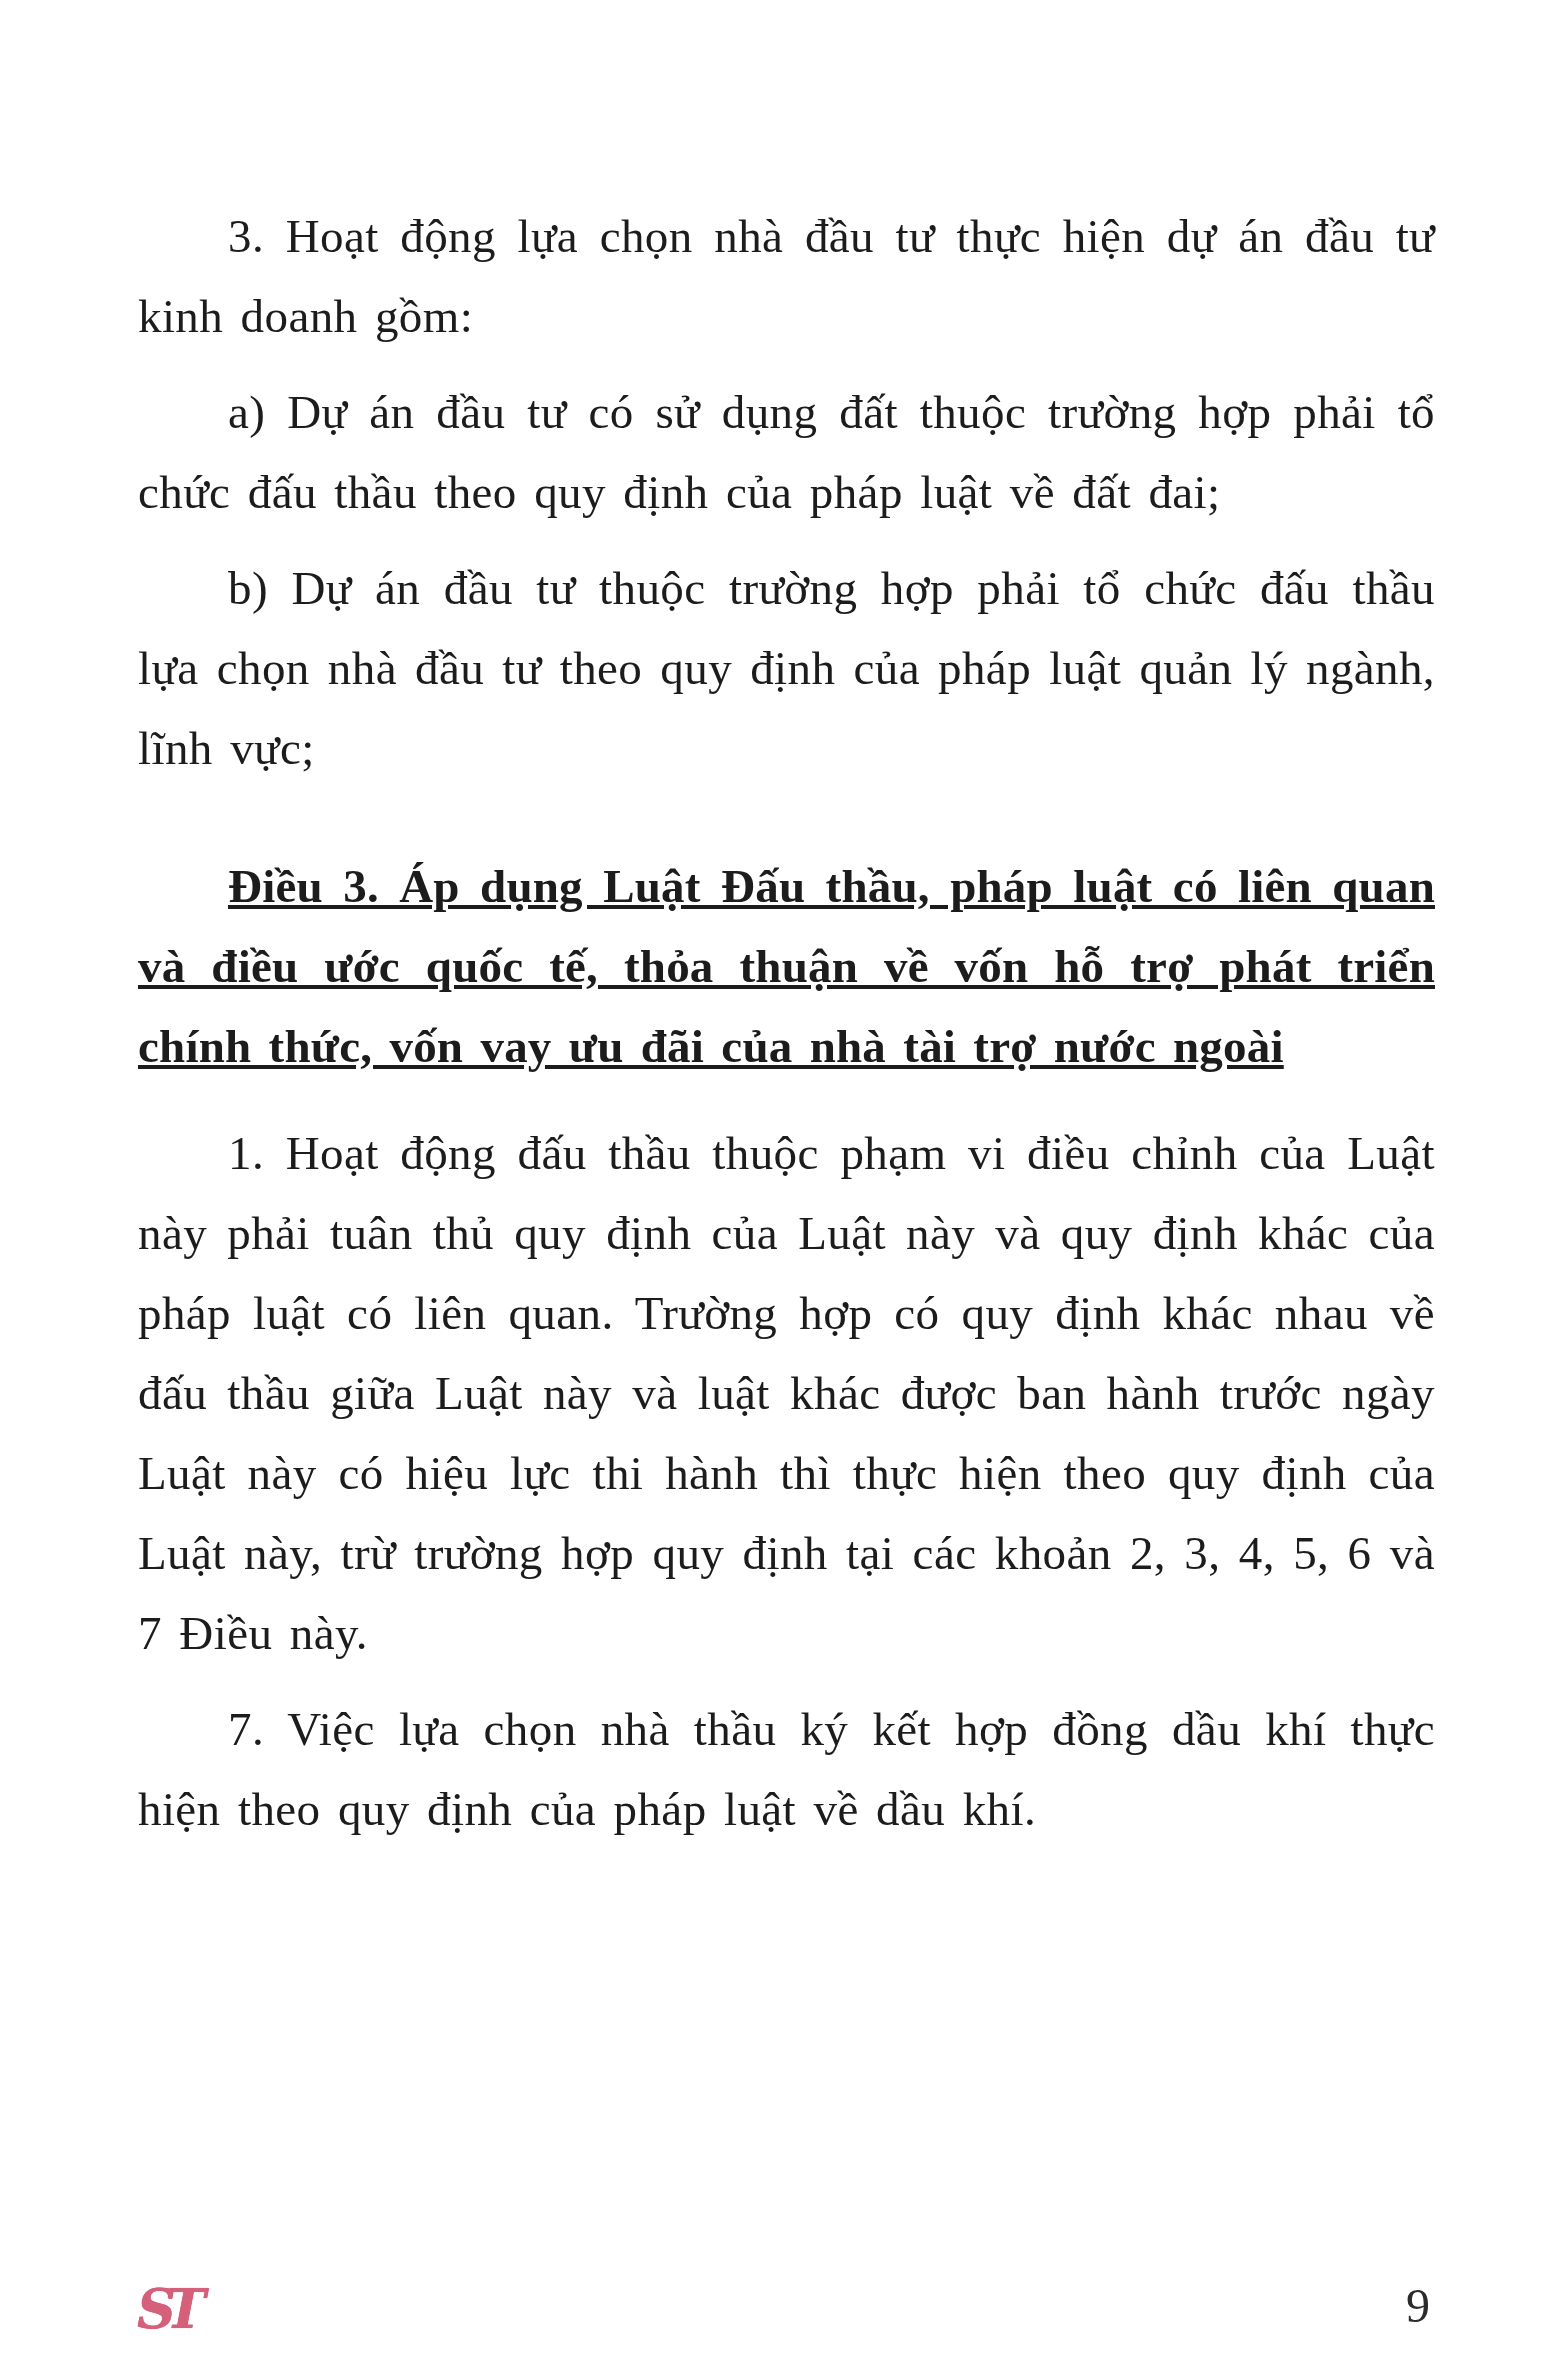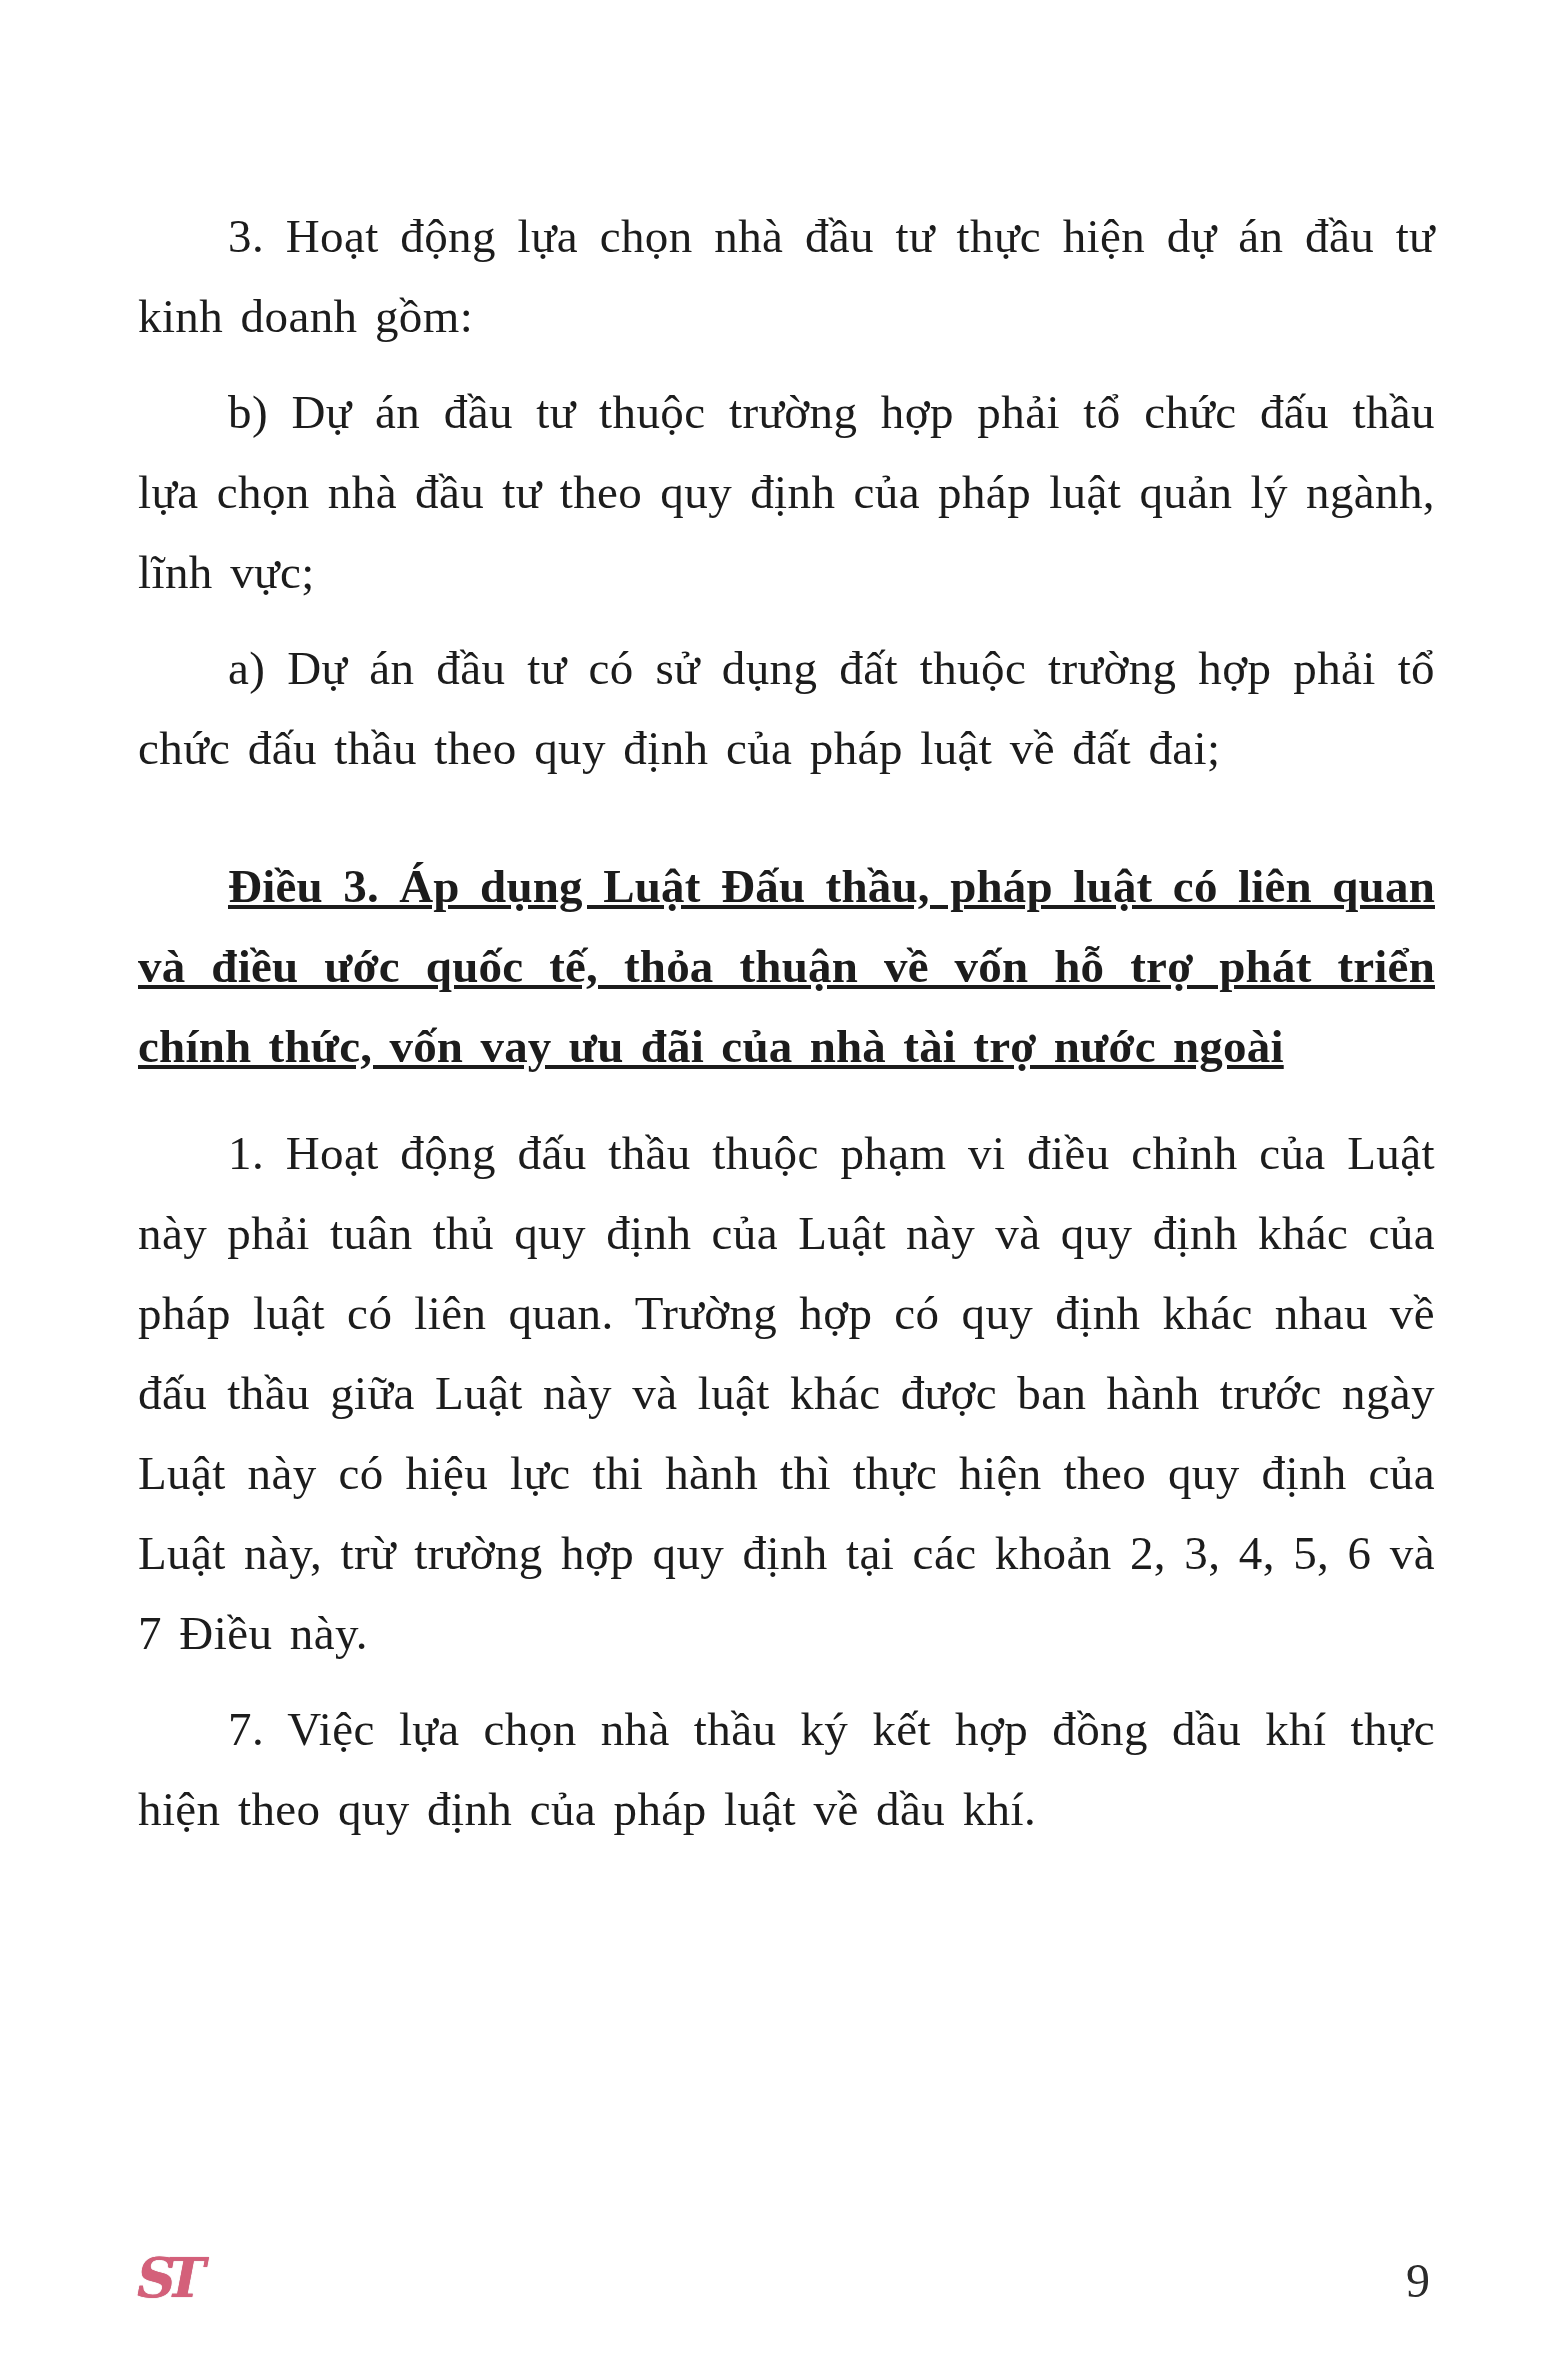--- a/index.html
+++ b/index.html
@@ -45,24 +45,23 @@
     margin-top: 42px;
     margin-bottom: 10.5px;
     letter-spacing: 0.2px;
     text-decoration: underline;
   }
 
   .footer {
     position: absolute;
     left: 113px;
     right: 124px;
-    bottom: 64px;
+    bottom: 33px;
     display: flex;
     justify-content: space-between;
-    align-items: flex-end;
   }
 
   .logo {
     font-family: "DejaVu Serif", serif;
     font-style: italic;
     font-weight: bold;
     font-size: 54px;
     line-height: 54px;
     color: #d4607a;
     text-shadow: 0 0 0.8px #b14b63;
@@ -78,23 +77,23 @@
   }
 </style>
 </head>
 <body>
 
 <div class="page">
 
   <div class="content">
     <p class="para">3. Hoạt động lựa chọn nhà đầu tư thực hiện dự án đầu tư kinh doanh gồm:</p>
 
+    <p class="para">a) Dự án đầu tư có sử dụng đất thuộc trường hợp phải tổ chức đấu thầu theo quy định của pháp luật về đất đai;</p>
+
     <p class="para">b) Dự án đầu tư thuộc trường hợp phải tổ chức đấu thầu lựa chọn nhà đầu tư theo quy định của pháp luật quản lý ngành, lĩnh vực;</p>
-
-    <p class="para">a) Dự án đầu tư có sử dụng đất thuộc trường hợp phải tổ chức đấu thầu theo quy định của pháp luật về đất đai;</p>
 
 
     <p class="para heading">Điều 3. Áp dụng Luật Đấu thầu, pháp luật có liên quan và điều ước quốc tế, thỏa thuận về vốn hỗ trợ phát triển chính thức, vốn vay ưu đãi của nhà tài trợ nước ngoài</p>
 
     <p class="para">1. Hoạt động đấu thầu thuộc phạm vi điều chỉnh của Luật này phải tuân thủ quy định của Luật này và quy định khác của pháp luật có liên quan. Trường hợp có quy định khác nhau về đấu thầu giữa Luật này và luật khác được ban hành trước ngày Luật này có hiệu lực thi hành thì thực hiện theo quy định của Luật này, trừ trường hợp quy định tại các khoản 2, 3, 4, 5, 6 và 7 Điều này.</p>
 
     <p class="para">7. Việc lựa chọn nhà thầu ký kết hợp đồng dầu khí thực hiện theo quy định của pháp luật về dầu khí.</p>
   </div>
 
   <div class="footer">

